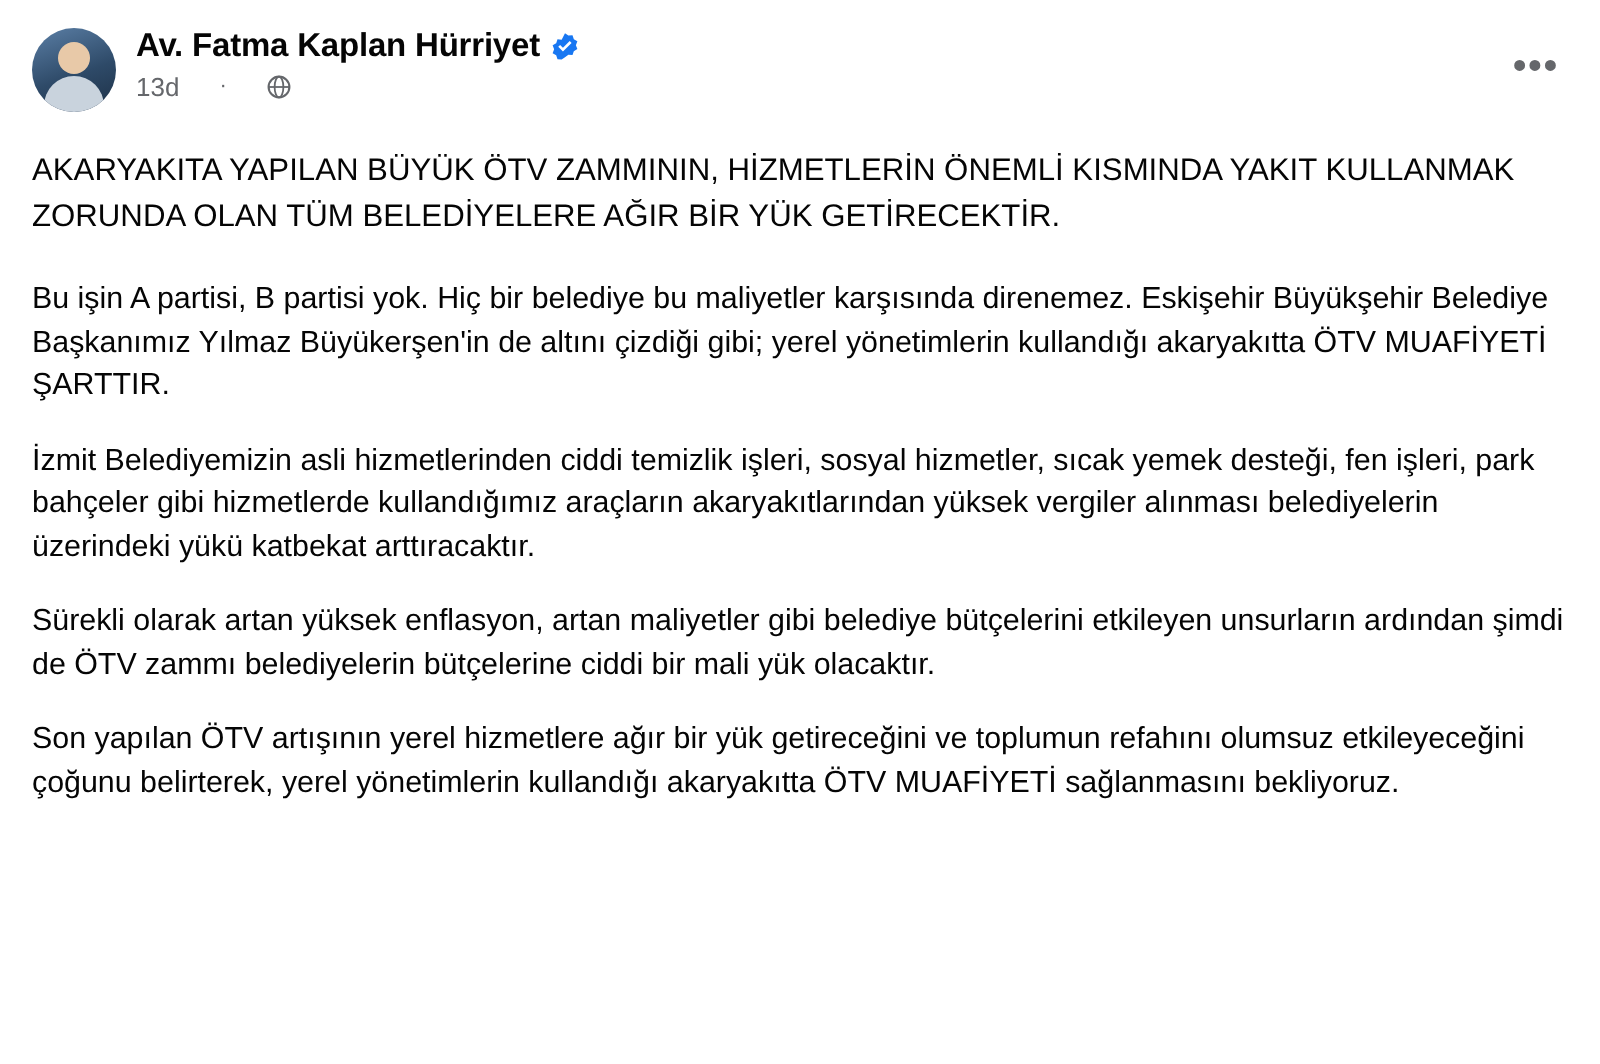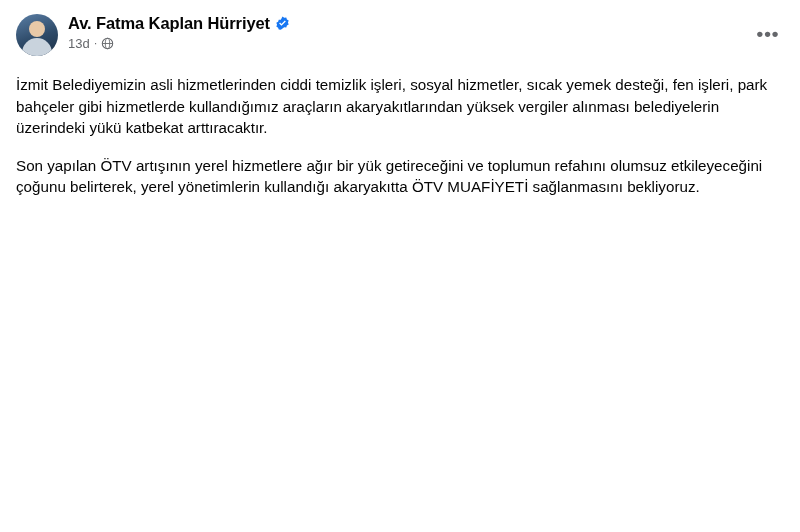--- a/index.html
+++ b/index.html
@@ -78,21 +78,21 @@
     letter-spacing: -0.1px;
   }
   .verified {
     display: inline-flex;
     width: 15px;
     height: 15px;
   }
   .meta-row {
     display: flex;
     align-items: center;
-    gap: 4px;
+    gap: 20px;
     margin-top: 3px;
     color: #65676b;
     font-size: 13px;
   }
   .dot-sep {
     font-size: 11px;
     line-height: 11px;
     color: #65676b;
   }
   .globe-icon svg { display: block; }
@@ -160,17 +160,20 @@
             <line x1="1.7" y1="8" x2="14.3" y2="8" stroke="#65676b" stroke-width="1.1"></line>
           </svg>
         </span>
       </div>
     </div>
 
     <div class="more-btn">•••</div>
   </div>
 
   <div class="post-body">
+    <p class="para first">AKARYAKITA YAPILAN BÜYÜK ÖTV ZAMMININ, HİZMETLERİN ÖNEMLİ KISMINDA YAKIT KULLANMAK ZORUNDA OLAN TÜM BELEDİYELERE AĞIR BİR YÜK GETİRECEKTİR.</p>
+    <p class="para">Bu işin A partisi, B partisi yok. Hiç bir belediye bu maliyetler karşısında direnemez. Eskişehir Büyükşehir Belediye Başkanımız Yılmaz Büyükerşen'in de altını çizdiği gibi; yerel yönetimlerin kullandığı akaryakıtta ÖTV MUAFİYETİ ŞARTTIR.</p>
     <p class="para">İzmit Belediyemizin asli hizmetlerinden ciddi temizlik işleri, sosyal hizmetler, sıcak yemek desteği, fen işleri, park bahçeler gibi hizmetlerde kullandığımız araçların akaryakıtlarından yüksek vergiler alınması belediyelerin üzerindeki yükü katbekat arttıracaktır.</p>
+    <p class="para">Sürekli olarak artan yüksek enflasyon, artan maliyetler gibi belediye bütçelerini etkileyen unsurların ardından şimdi de ÖTV zammı belediyelerin bütçelerine ciddi bir mali yük olacaktır.</p>
     <p class="para">Son yapılan ÖTV artışının yerel hizmetlere ağır bir yük getireceğini ve toplumun refahını olumsuz etkileyeceğini çoğunu belirterek, yerel yönetimlerin kullandığı akaryakıtta ÖTV MUAFİYETİ sağlanmasını bekliyoruz.</p>
   </div>
 
 </div>
 
 </body></html>

